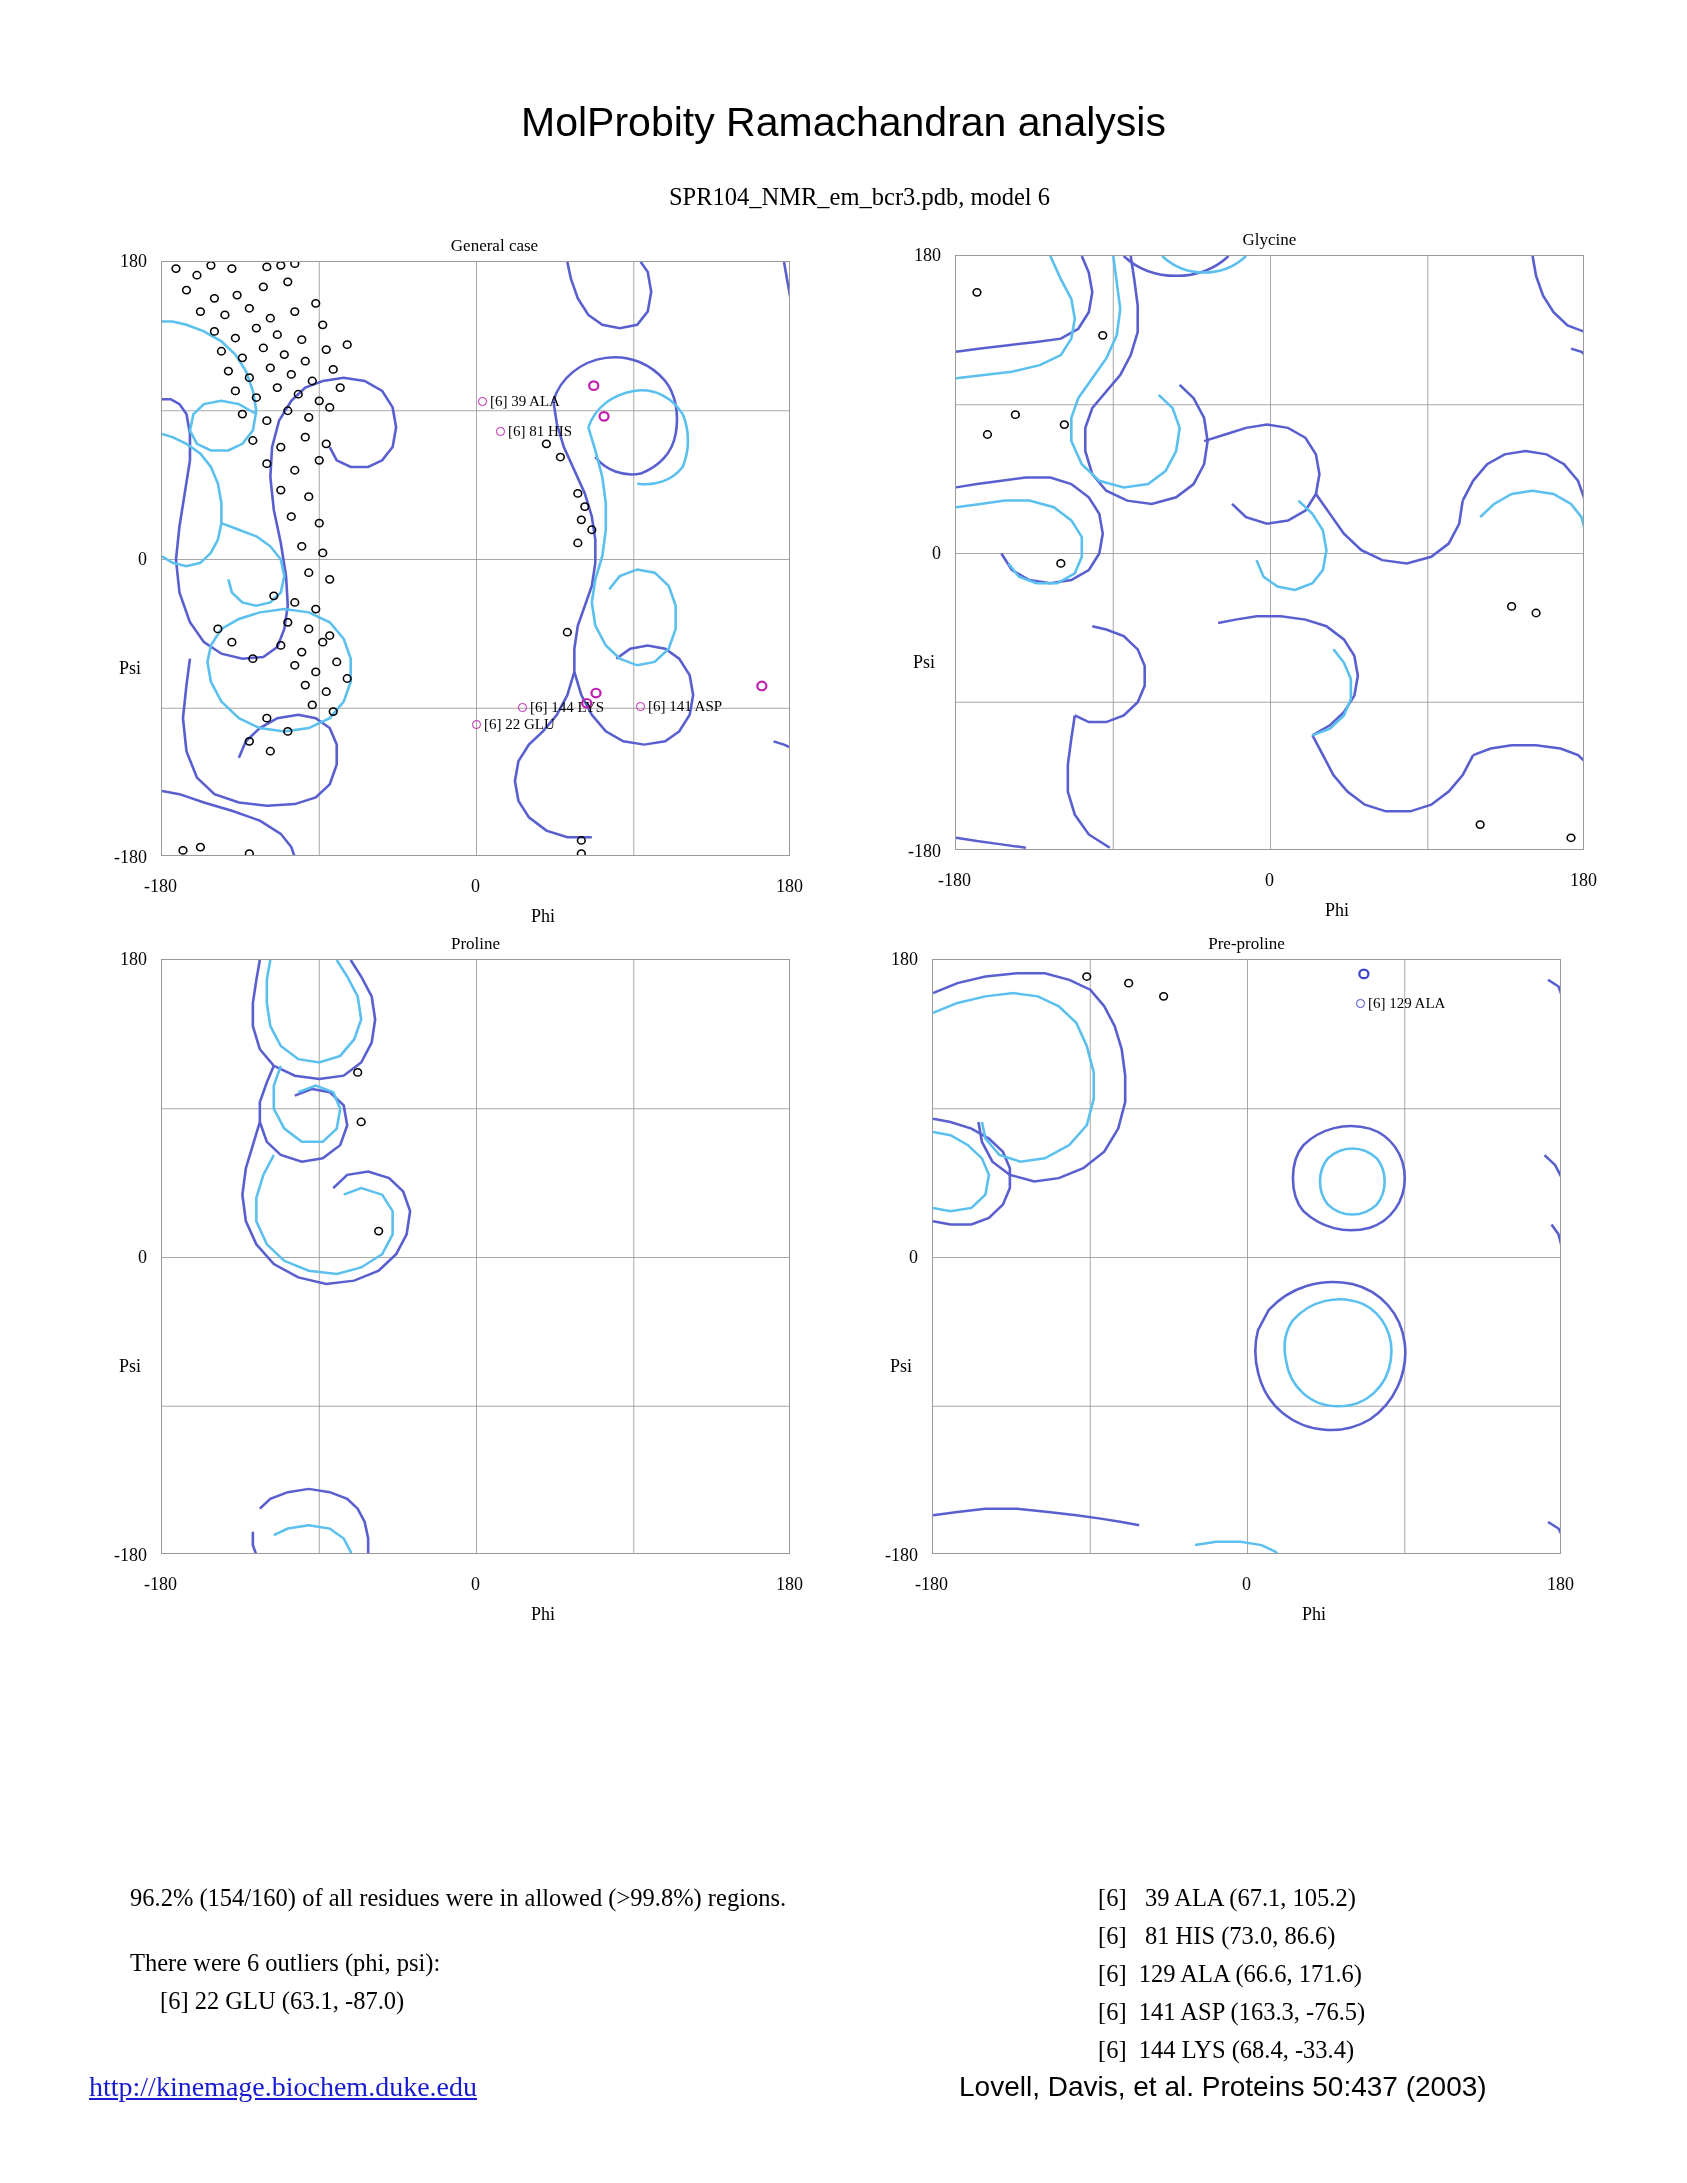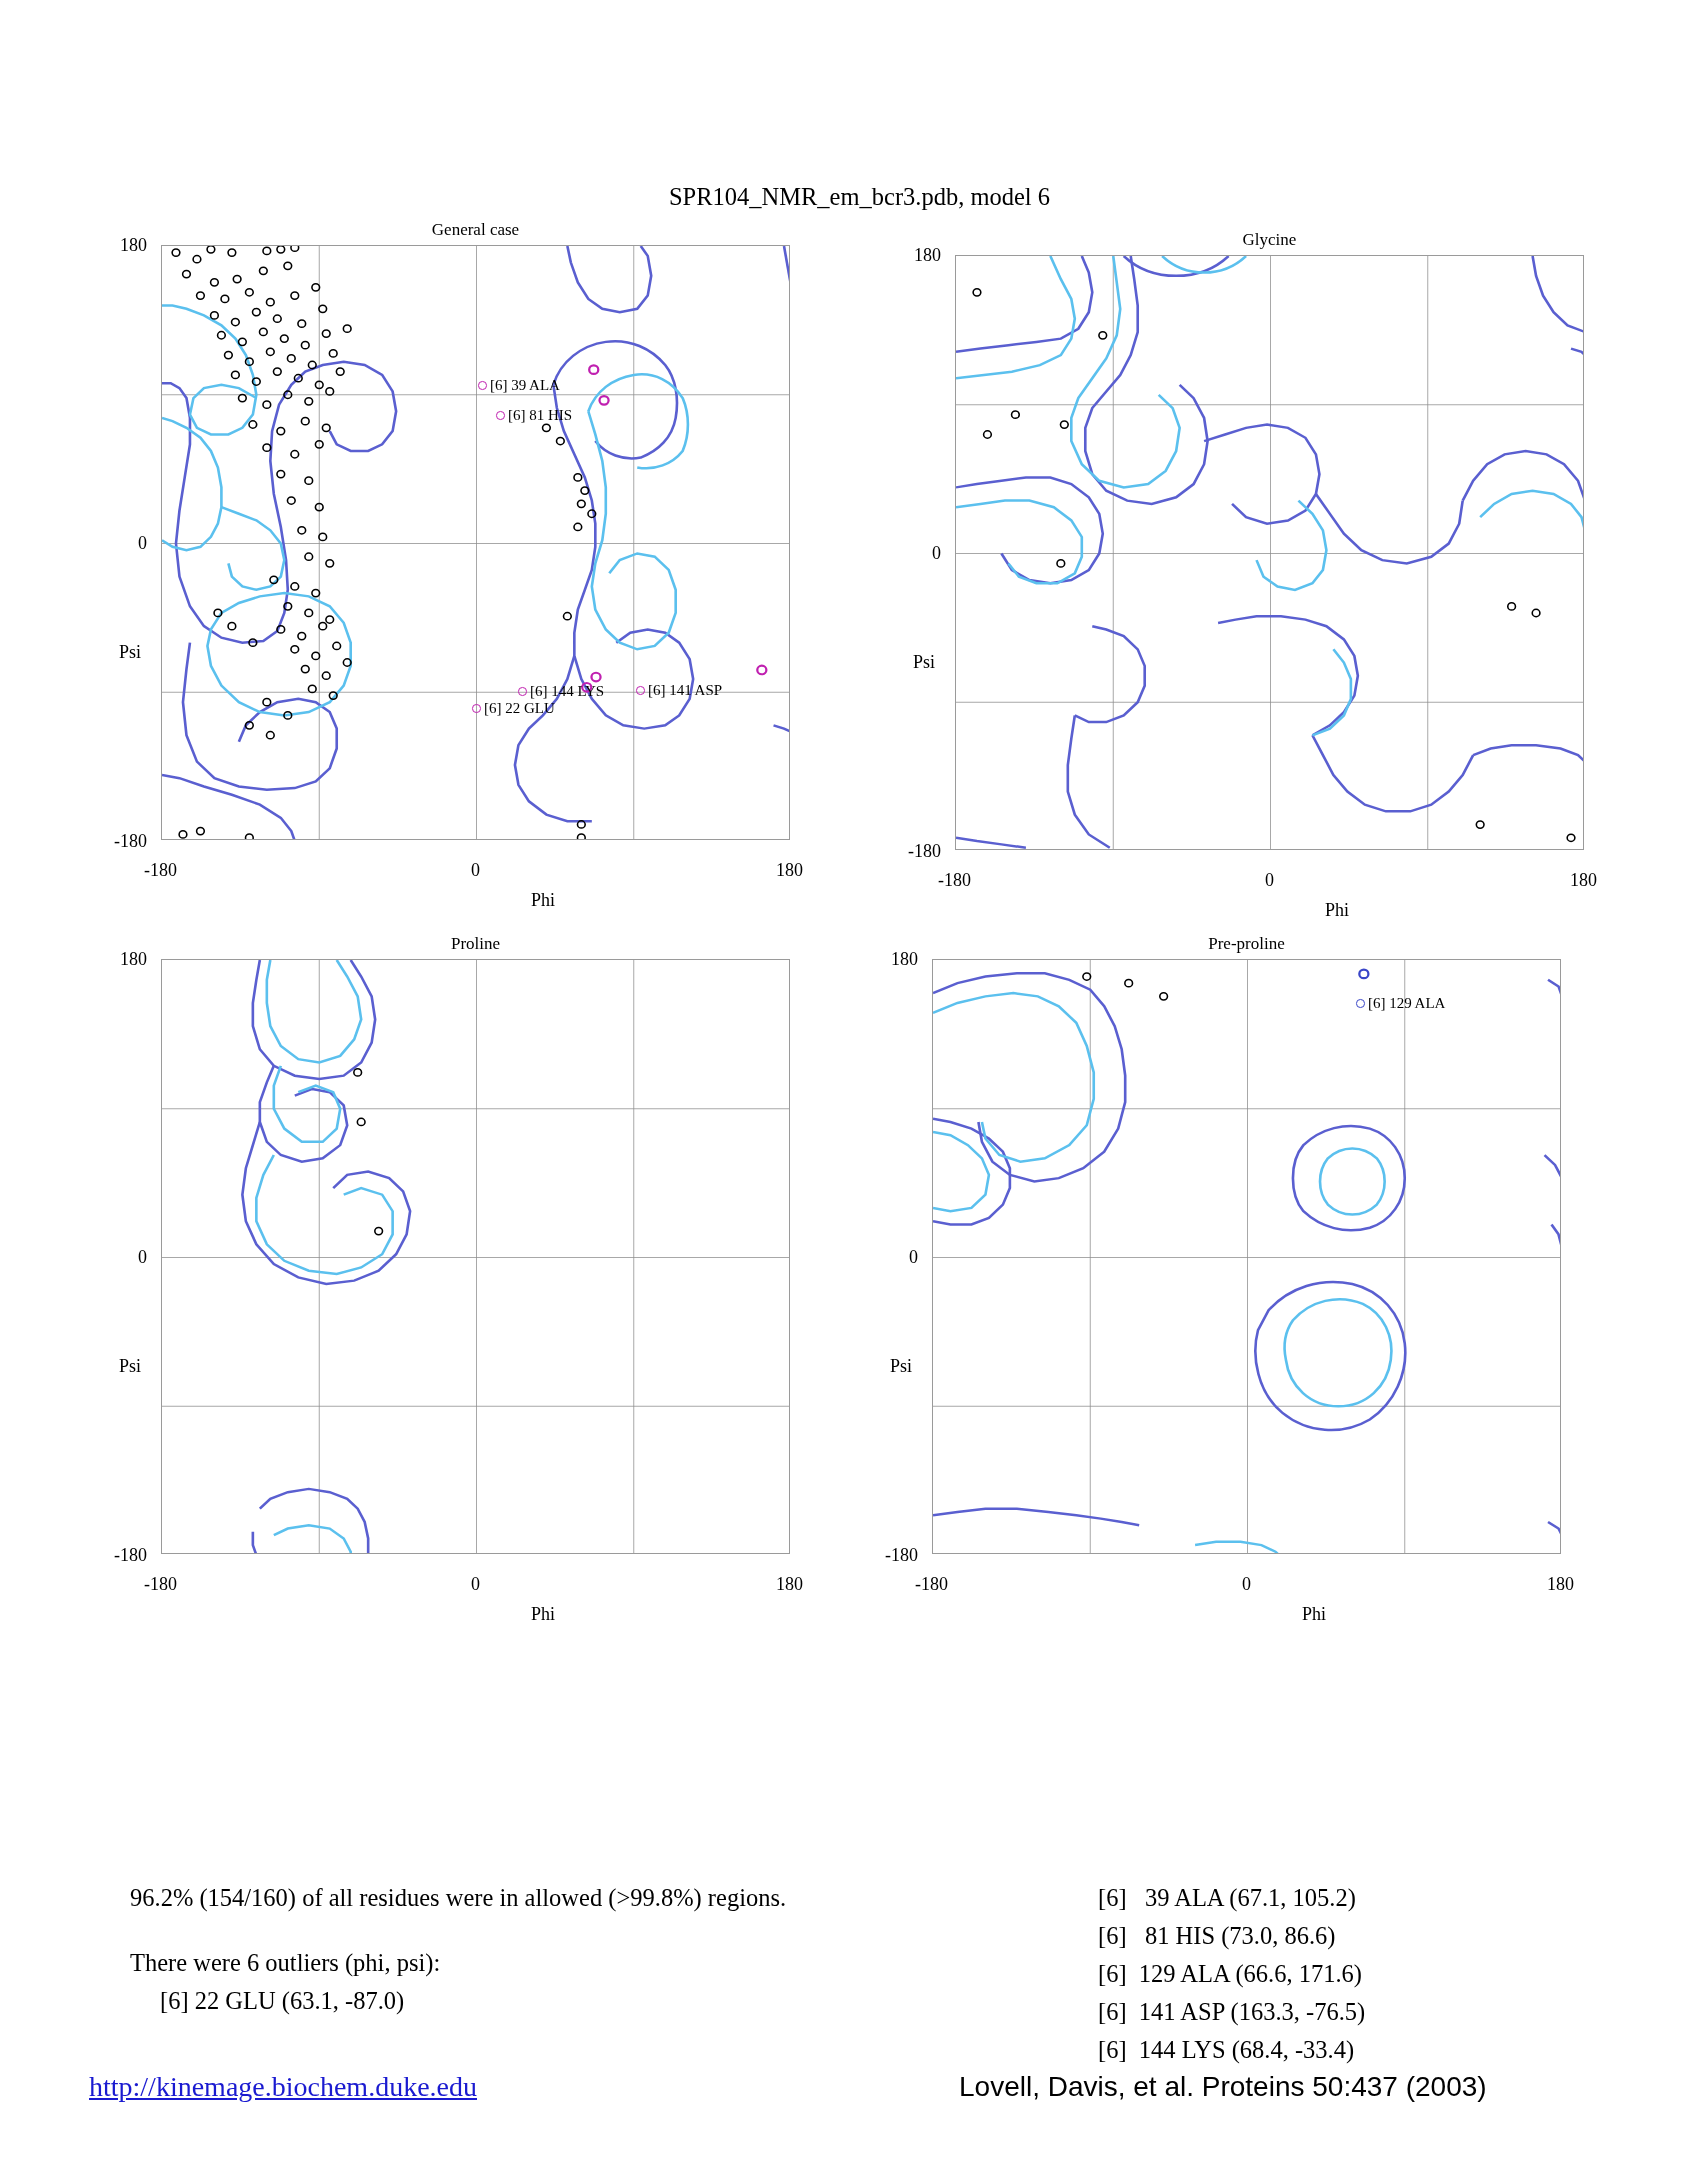--- a/index.html
+++ b/index.html
@@ -101,23 +101,24 @@
     position:absolute; left:959px; top:2071px;
     font-size:28px;
     font-family:"Liberation Sans", sans-serif;
   }
 </style>
 </head>
 <body>
 
 <div class="page">
 
+  <div id="main-title">MolProbity Ramachandran analysis</div>
   <div id="subtitle">SPR104_NMR_em_bcr3.pdb, model 6</div>
 
-  <div class="panel" style="left:161px; top:245px; width:629px; height:595px;">
+  <div class="panel" style="left:161px; top:261px; width:629px; height:595px;padding-left:38px;">
     <div class="panel-title">General case</div>
 
     <div class="plot" style="width:629px; height:595px;">
       <svg width="629" height="595" viewBox="0 0 360 360" preserveAspectRatio="none">
 
         <g stroke="#8c8c8c" stroke-width="0.45" fill="none">
           <line x1="90" y1="0" x2="90" y2="360"></line>
           <line x1="180" y1="0" x2="180" y2="360"></line>
           <line x1="270" y1="0" x2="270" y2="360"></line>
           <line x1="0" y1="90" x2="360" y2="90"></line>

